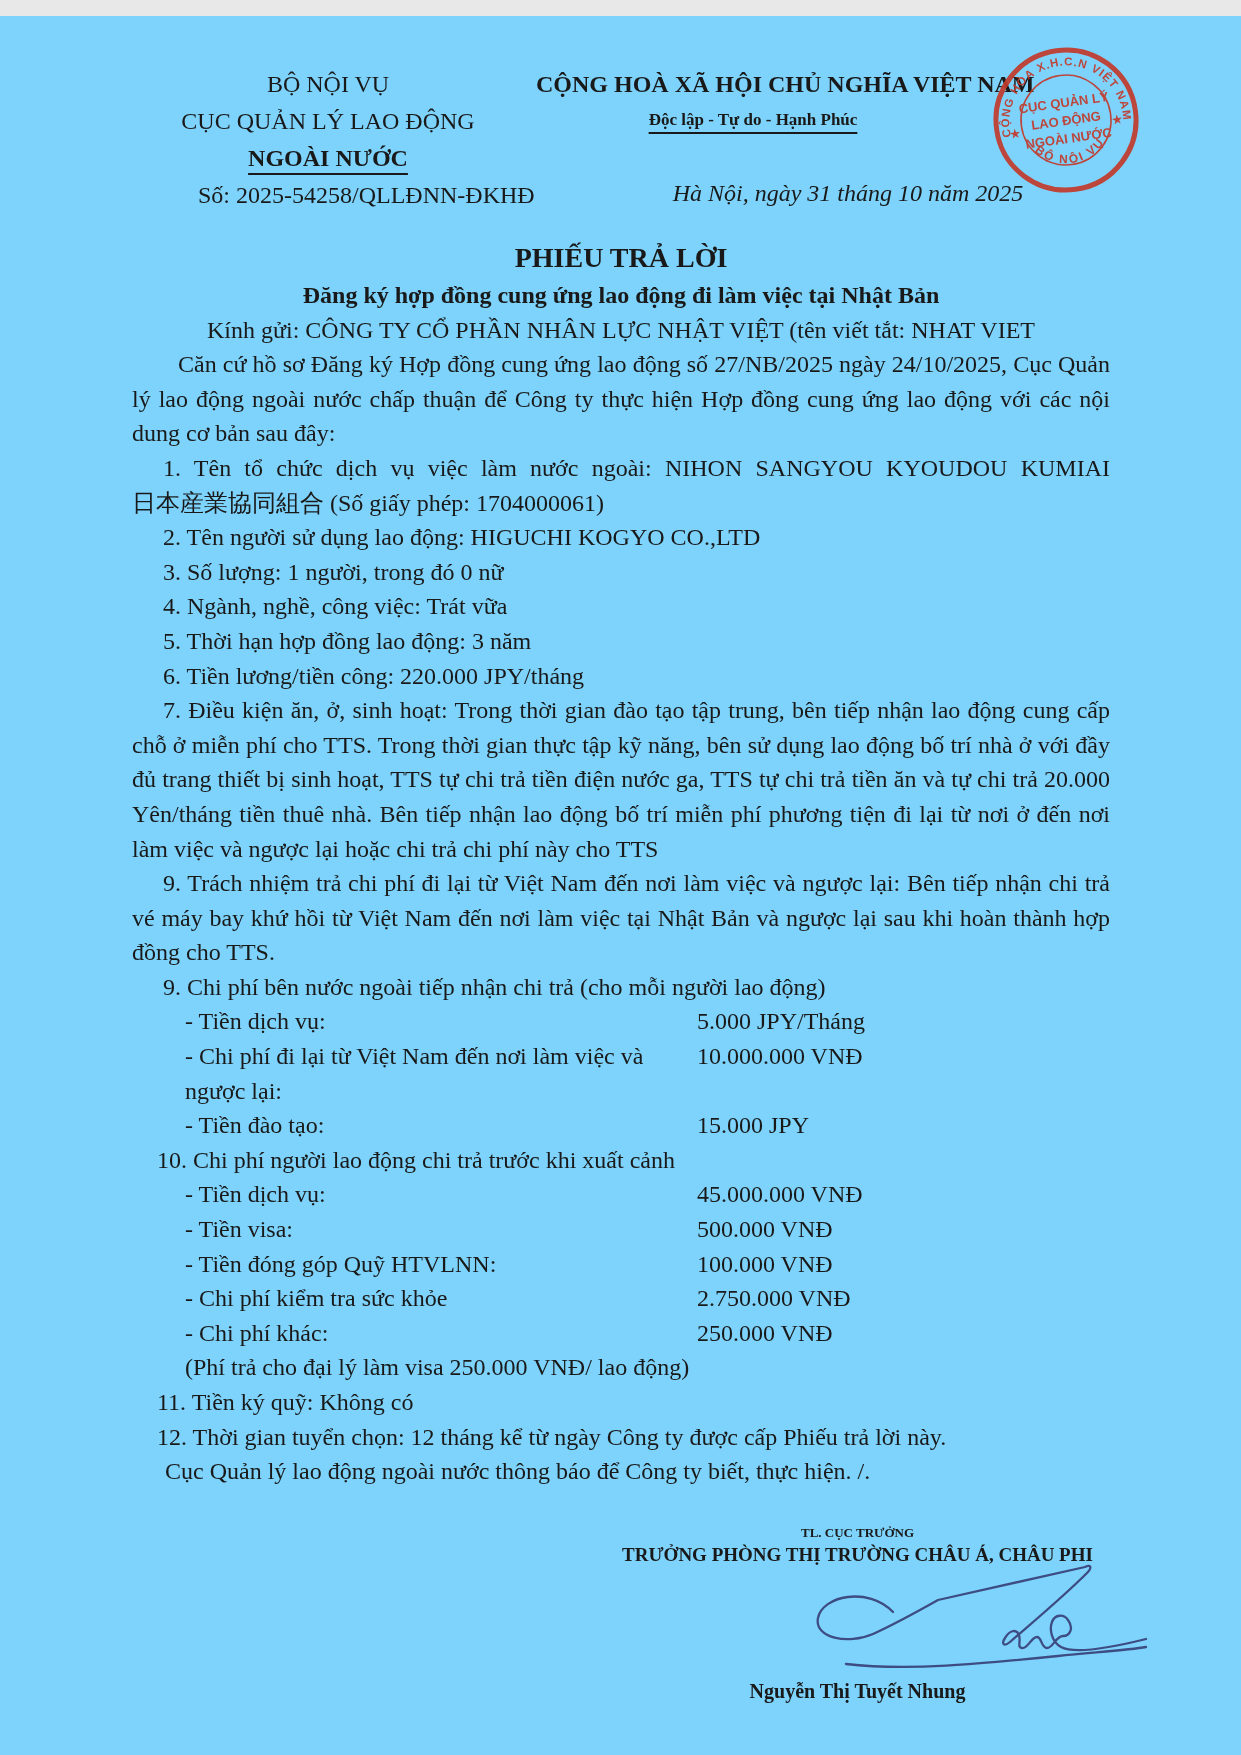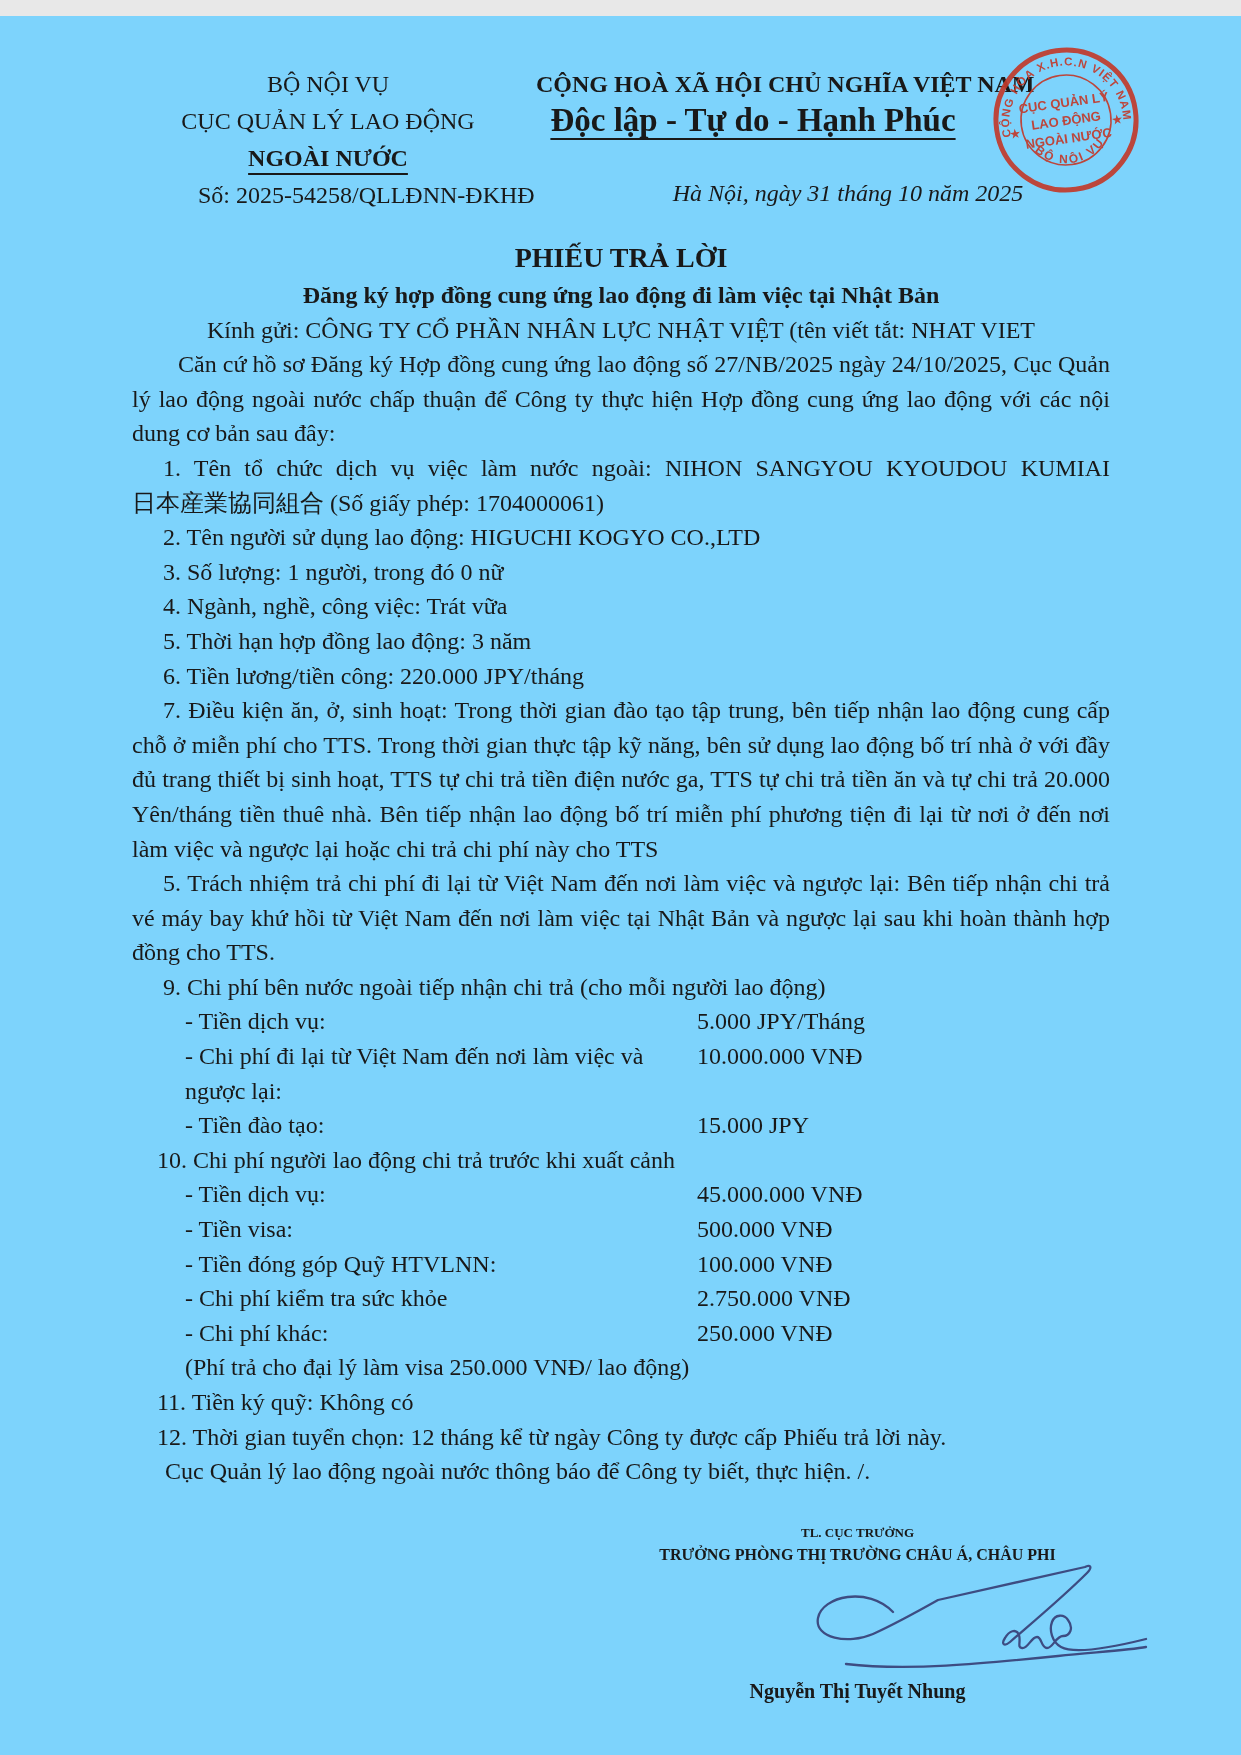--- a/index.html
+++ b/index.html
@@ -8,21 +8,21 @@
     font-family:"Liberation Serif","DejaVu Serif",serif;color:#191919;overflow:hidden;
   }
   
   .hdr-left{position:absolute;left:130px;top:50px;width:396px;text-align:center;line-height:37px;font-size:24px;}
   .hdr-left .l1{font-size:24px;white-space:nowrap;}
   .hdr-left .l2{font-weight:normal;white-space:nowrap;}
   .hdr-left .l3{font-weight:bold;white-space:nowrap;text-decoration:underline;text-underline-offset:7px;text-decoration-thickness:2px;}
   .doc-number{position:absolute;left:198px;top:166px;font-size:24px;white-space:nowrap;}
   .hdr-right{position:absolute;left:536px;top:50px;width:434px;text-align:center;line-height:36px;}
   .hdr-right .l1{font-weight:bold;font-size:24px;white-space:nowrap;}
-  .hdr-right .l2{font-weight:bold;font-size:33px;white-space:nowrap;text-decoration:underline;text-underline-offset:7px;text-decoration-thickness:2px;}
+  .hdr-right .l2{font-weight:bold;font-size:17px;white-space:nowrap;text-decoration:underline;text-underline-offset:7px;text-decoration-thickness:2px;}
   .dateline{position:absolute;left:668px;top:164px;width:360px;text-align:center;font-style:italic;font-size:24px;white-space:nowrap;}
   
   .stamp{position:absolute;left:990px;top:28px;width:152px;height:152px;transform:rotate(-8deg);opacity:.92;}
   
   .body{position:absolute;left:132px;top:222px;width:978px;font-size:24px;line-height:34.6px;}
   .title{text-align:center;font-weight:bold;font-size:28px;line-height:40px;}
   .subtitle{text-align:center;font-weight:bold;}
   .recip{text-align:center;}
   .just{text-align:justify;text-indent:46px;}
   .p-item{text-align:justify;text-indent:31px;}
@@ -30,21 +30,21 @@
   .line-b{padding-left:25px;}
   .jline{ text-align:justify;text-align-last:justify;text-indent:31px;}
   .fee{display:flex;padding-left:53px;}
   .fee .lbl{width:512px;flex:0 0 auto;}
   .fee .val{flex:1;}
   .note{padding-left:53px;}
   .closing{padding-left:33px;}
   
   .footer{position:absolute;left:600px;top:1506px;width:515px;height:200px;text-align:center;}
   .f-t1{font-weight:bold;font-size:13px;line-height:22px;}
-  .f-t2{font-weight:bold;font-size:16px;line-height:22px;}
+  .f-t2{font-weight:bold;font-size:19px;line-height:22px;}
   .sig{position:absolute;left:118px;top:30px;width:432px;height:120px;}
   .f-name{position:absolute;left:0;top:158px;width:100%;font-weight:bold;font-size:20px;}
 </style>
 </head>
 <body>
 
 <div class="page">
 
   <div class="hdr-left">
     <div class="l1">BỘ NỘI VỤ</div>
@@ -88,21 +88,21 @@
     <div class="just">Căn cứ hồ sơ Đăng ký Hợp đồng cung ứng lao động số 27/NB/2025 ngày 24/10/2025, Cục Quản lý lao động ngoài nước chấp thuận để Công ty thực hiện Hợp đồng cung ứng lao động với các nội dung cơ bản sau đây:</div>
 
     <div class="jline">1. Tên tổ chức dịch vụ việc làm nước ngoài: NIHON SANGYOU KYOUDOU KUMIAI</div>
     <div>日本産業協同組合 (Số giấy phép: 1704000061)</div>
     <div class="line-a">2. Tên người sử dụng lao động: HIGUCHI KOGYO CO.,LTD</div>
     <div class="line-a">3. Số lượng: 1 người, trong đó 0 nữ</div>
     <div class="line-a">4. Ngành, nghề, công việc: Trát vữa</div>
     <div class="line-a">5. Thời hạn hợp đồng lao động: 3 năm</div>
     <div class="line-a">6. Tiền lương/tiền công: 220.000 JPY/tháng</div>
     <div class="p-item">7. Điều kiện ăn, ở, sinh hoạt: Trong thời gian đào tạo tập trung, bên tiếp nhận lao động cung cấp chỗ ở miễn phí cho TTS. Trong thời gian thực tập kỹ năng, bên sử dụng lao động bố trí nhà ở với đầy đủ trang thiết bị sinh hoạt, TTS tự chi trả tiền điện nước ga, TTS tự chi trả tiền ăn và tự chi trả 20.000 Yên/tháng tiền thuê nhà. Bên tiếp nhận lao động bố trí miễn phí phương tiện đi lại từ nơi ở đến nơi làm việc và ngược lại hoặc chi trả chi phí này cho TTS</div>
-    <div class="p-item">5. Trách nhiệm trả chi phí đi lại từ Việt Nam đến nơi làm việc và ngược lại: Bên tiếp nhận chi trả vé máy bay khứ hồi từ Việt Nam đến nơi làm việc tại Nhật Bản và ngược lại sau khi hoàn thành hợp đồng cho TTS.</div>
+    <div class="p-item">9. Trách nhiệm trả chi phí đi lại từ Việt Nam đến nơi làm việc và ngược lại: Bên tiếp nhận chi trả vé máy bay khứ hồi từ Việt Nam đến nơi làm việc tại Nhật Bản và ngược lại sau khi hoàn thành hợp đồng cho TTS.</div>
 
     <div class="line-a">9. Chi phí bên nước ngoài tiếp nhận chi trả (cho mỗi người lao động)</div>
     <div class="fee">
       <span class="lbl">- Tiền dịch vụ:</span>
       <span class="val">5.000 JPY/Tháng</span>
     </div>
     <div class="fee">
       <span class="lbl">- Chi phí đi lại từ Việt Nam đến nơi làm việc và ngược lại:</span>
       <span class="val">10.000.000 VNĐ</span>
     </div>

